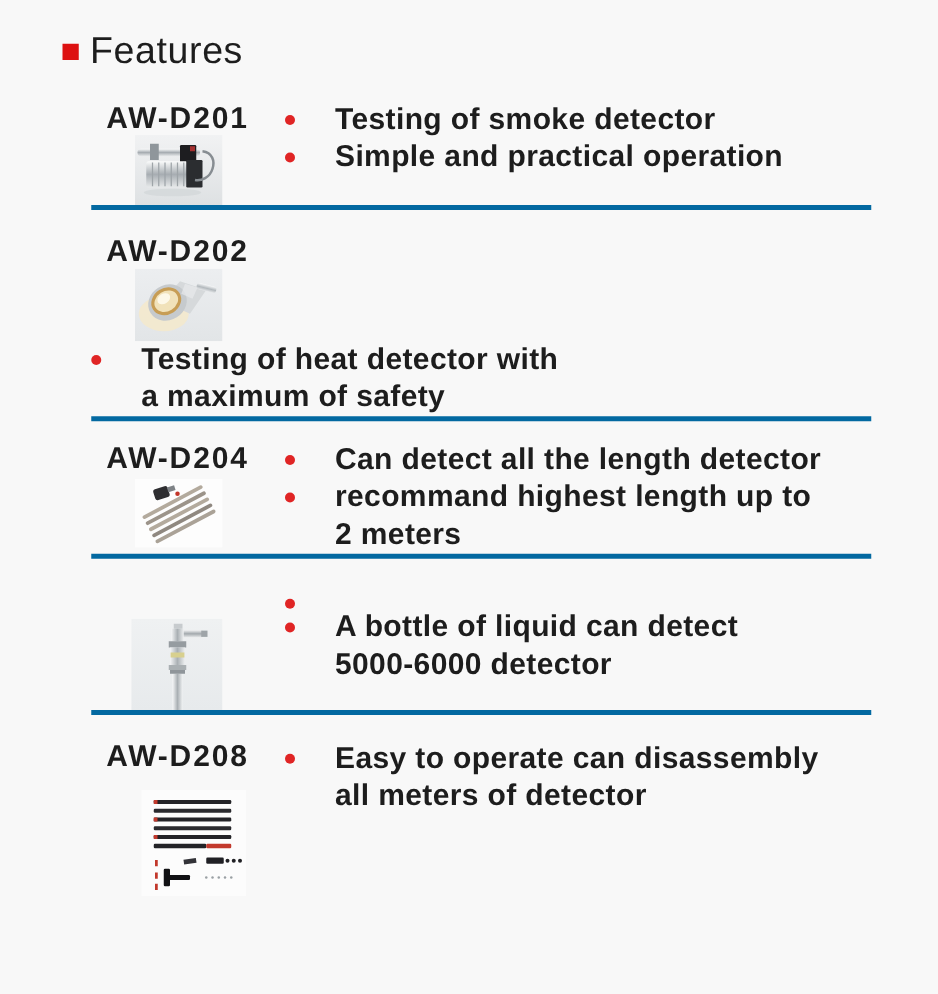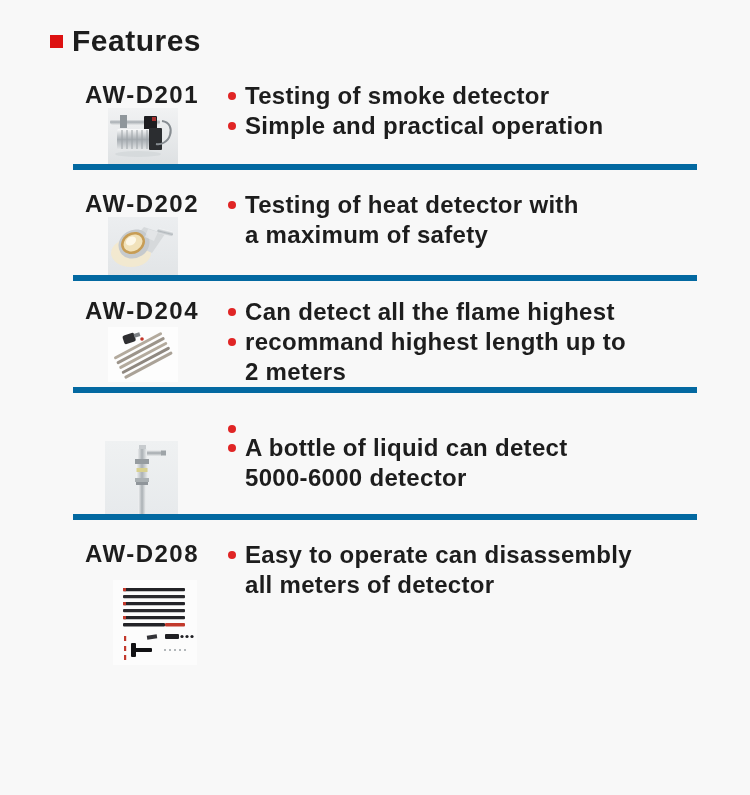--- a/index.html
+++ b/index.html
@@ -6,38 +6,38 @@
   body {
     background:#f8f8f8;
     font-family:"Liberation Sans","DejaVu Sans",sans-serif;
     color:#1d1d1d;
   }
   .page { width:750px; height:795px; overflow:hidden; background:#f8f8f8; position:relative; }
 
   
   .header { display:flex; align-items:center; gap:9px; padding:25px 0 0 50px; height:32px; }
   .header .sq { width:13px; height:13px; background:#dd1111; flex-shrink:0; }
-  .header .title { font-size:30px; font-weight:700; letter-spacing:0.5px; line-height:32px; }
+  .header .title { font-size:30px; font-weight:400; letter-spacing:0.5px; line-height:32px; }
 
   
   .features { margin:24px 0 0 73px; width:624px; }
-  .row { display:flex; border-bottom:6px solid #0369a1; }
+  .row { display:flex; border-bottom:4px solid #0369a1; }
   .row.last { border-bottom:none; }
   .col-left { width:155px; flex-shrink:0; }
   .model { font-size:24px; font-weight:700; letter-spacing:1.5px; padding-left:12px; line-height:27px; white-space:nowrap; }
   .pimg { display:block; }
   .col-right { flex:1; min-width:0; }
-  .bullet { display:flex; margin:0; }
+  .bullet { display:flex; margin:0;gap:23px; }
   .dot { width:8px; height:8px; border-radius:50%; background:#e02525; margin:11px 9px 0 0; flex-shrink:0; }
   .btxt { font-size:24px; font-weight:700; line-height:30px; letter-spacing:0.3px; white-space:pre-line; }
 
   
   .row1 { padding-top:0; }
   .row1 .pimg { margin:0 0 0 35px; }
-  .row2 { padding-top:20px; }
+  .row2 { padding-top:20px;flex-direction:column; }
   .row2 .pimg { margin:0 0 0 35px; }
   .row3 { padding-top:16px; }
   .row3 .pimg { margin:3px 0 0 35px; }
   .row4 { padding-top:21px; }
   .row4 .pimg { margin:27px 0 0 32px; }
   .row5 { padding-top:20px; }
   .row5 .pimg { margin:13px 0 0 40px; }
 </style>
 </head>
 <body>
@@ -145,21 +145,21 @@
             <rect x="8" y="38" width="54" height="3" rx="1.5" fill="#aaa297"></rect>
           </g>
           <rect x="15" y="7" width="12" height="9" rx="2" fill="#2e2e31" transform="rotate(-18 21 11)"></rect>
           <rect x="26" y="6" width="6" height="4" fill="#7e8286" transform="rotate(-18 29 8)"></rect>
           <circle cx="34" cy="12" r="1.8" fill="#c23528"></circle>
         </svg>
       </div>
       <div class="col-right">
         <div class="bullet">
           <span class="dot"></span>
-          <span class="btxt">Can detect all the flame highest</span>
+          <span class="btxt">Can detect all the length detector</span>
         </div>
         <div class="bullet">
           <span class="dot"></span>
           <span class="btxt">recommand highest length up to
 2 meters</span>
         </div>
       </div>
     </div>
 
     <div class="row row4">

